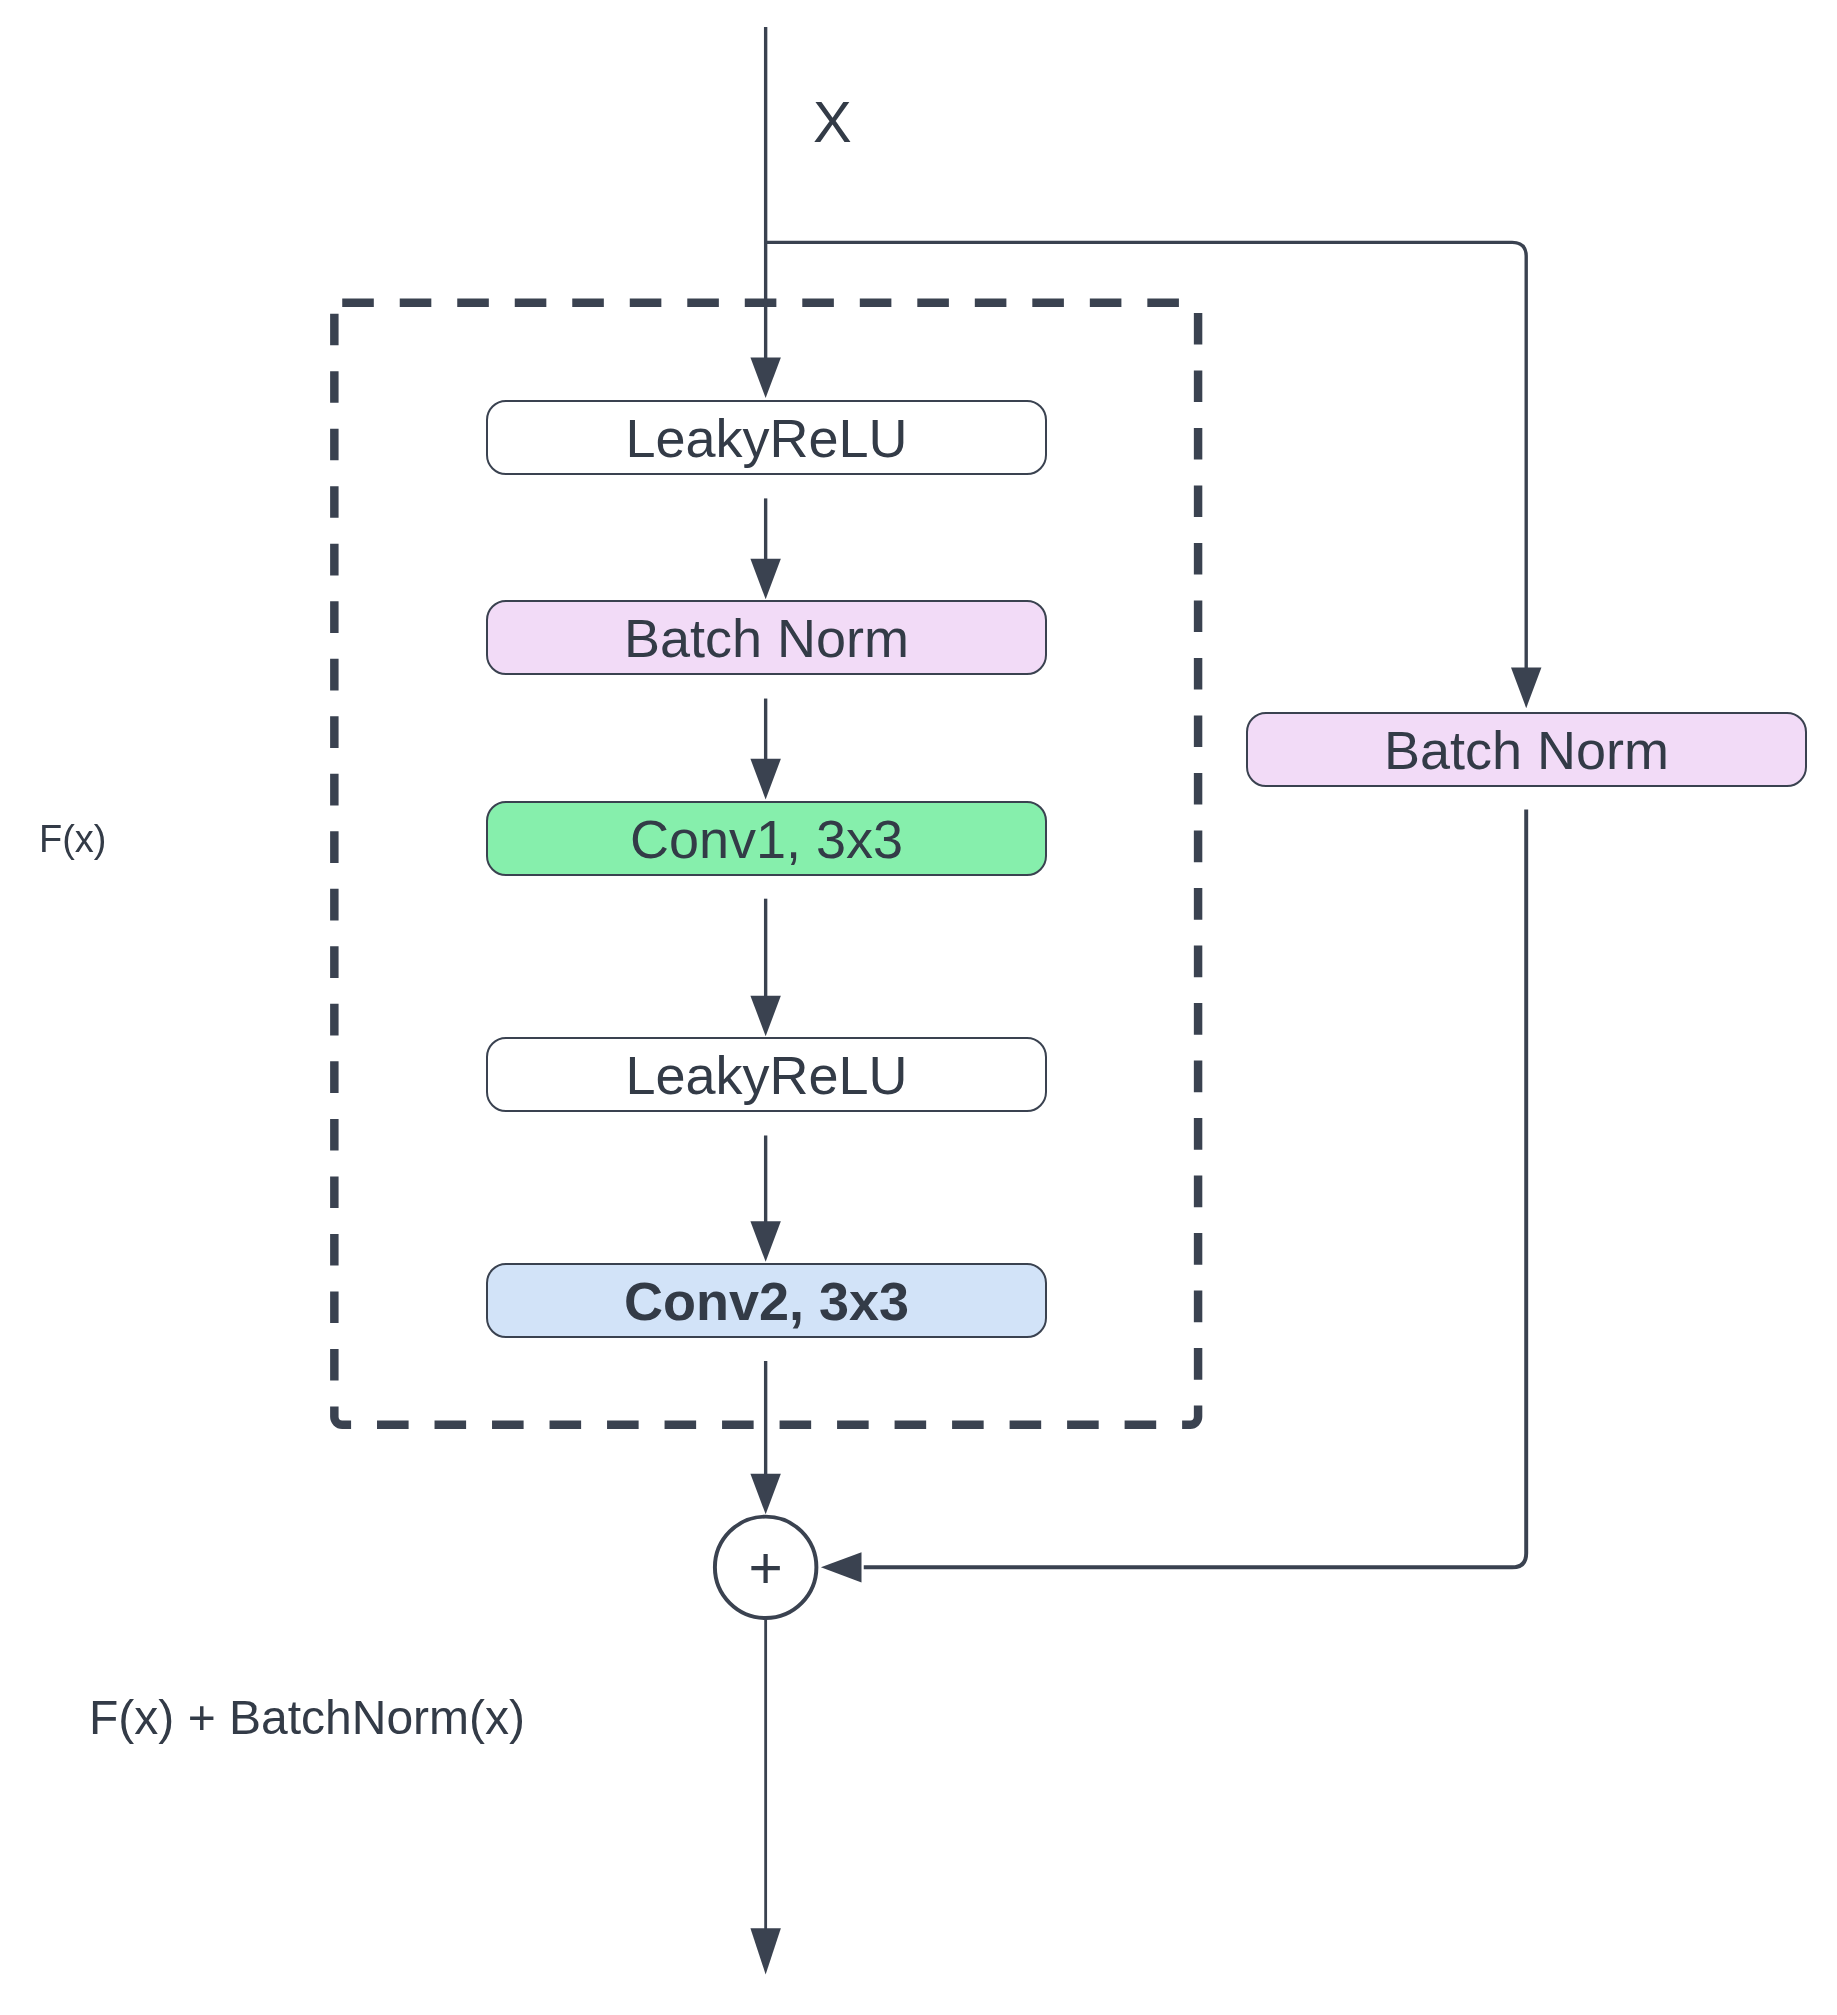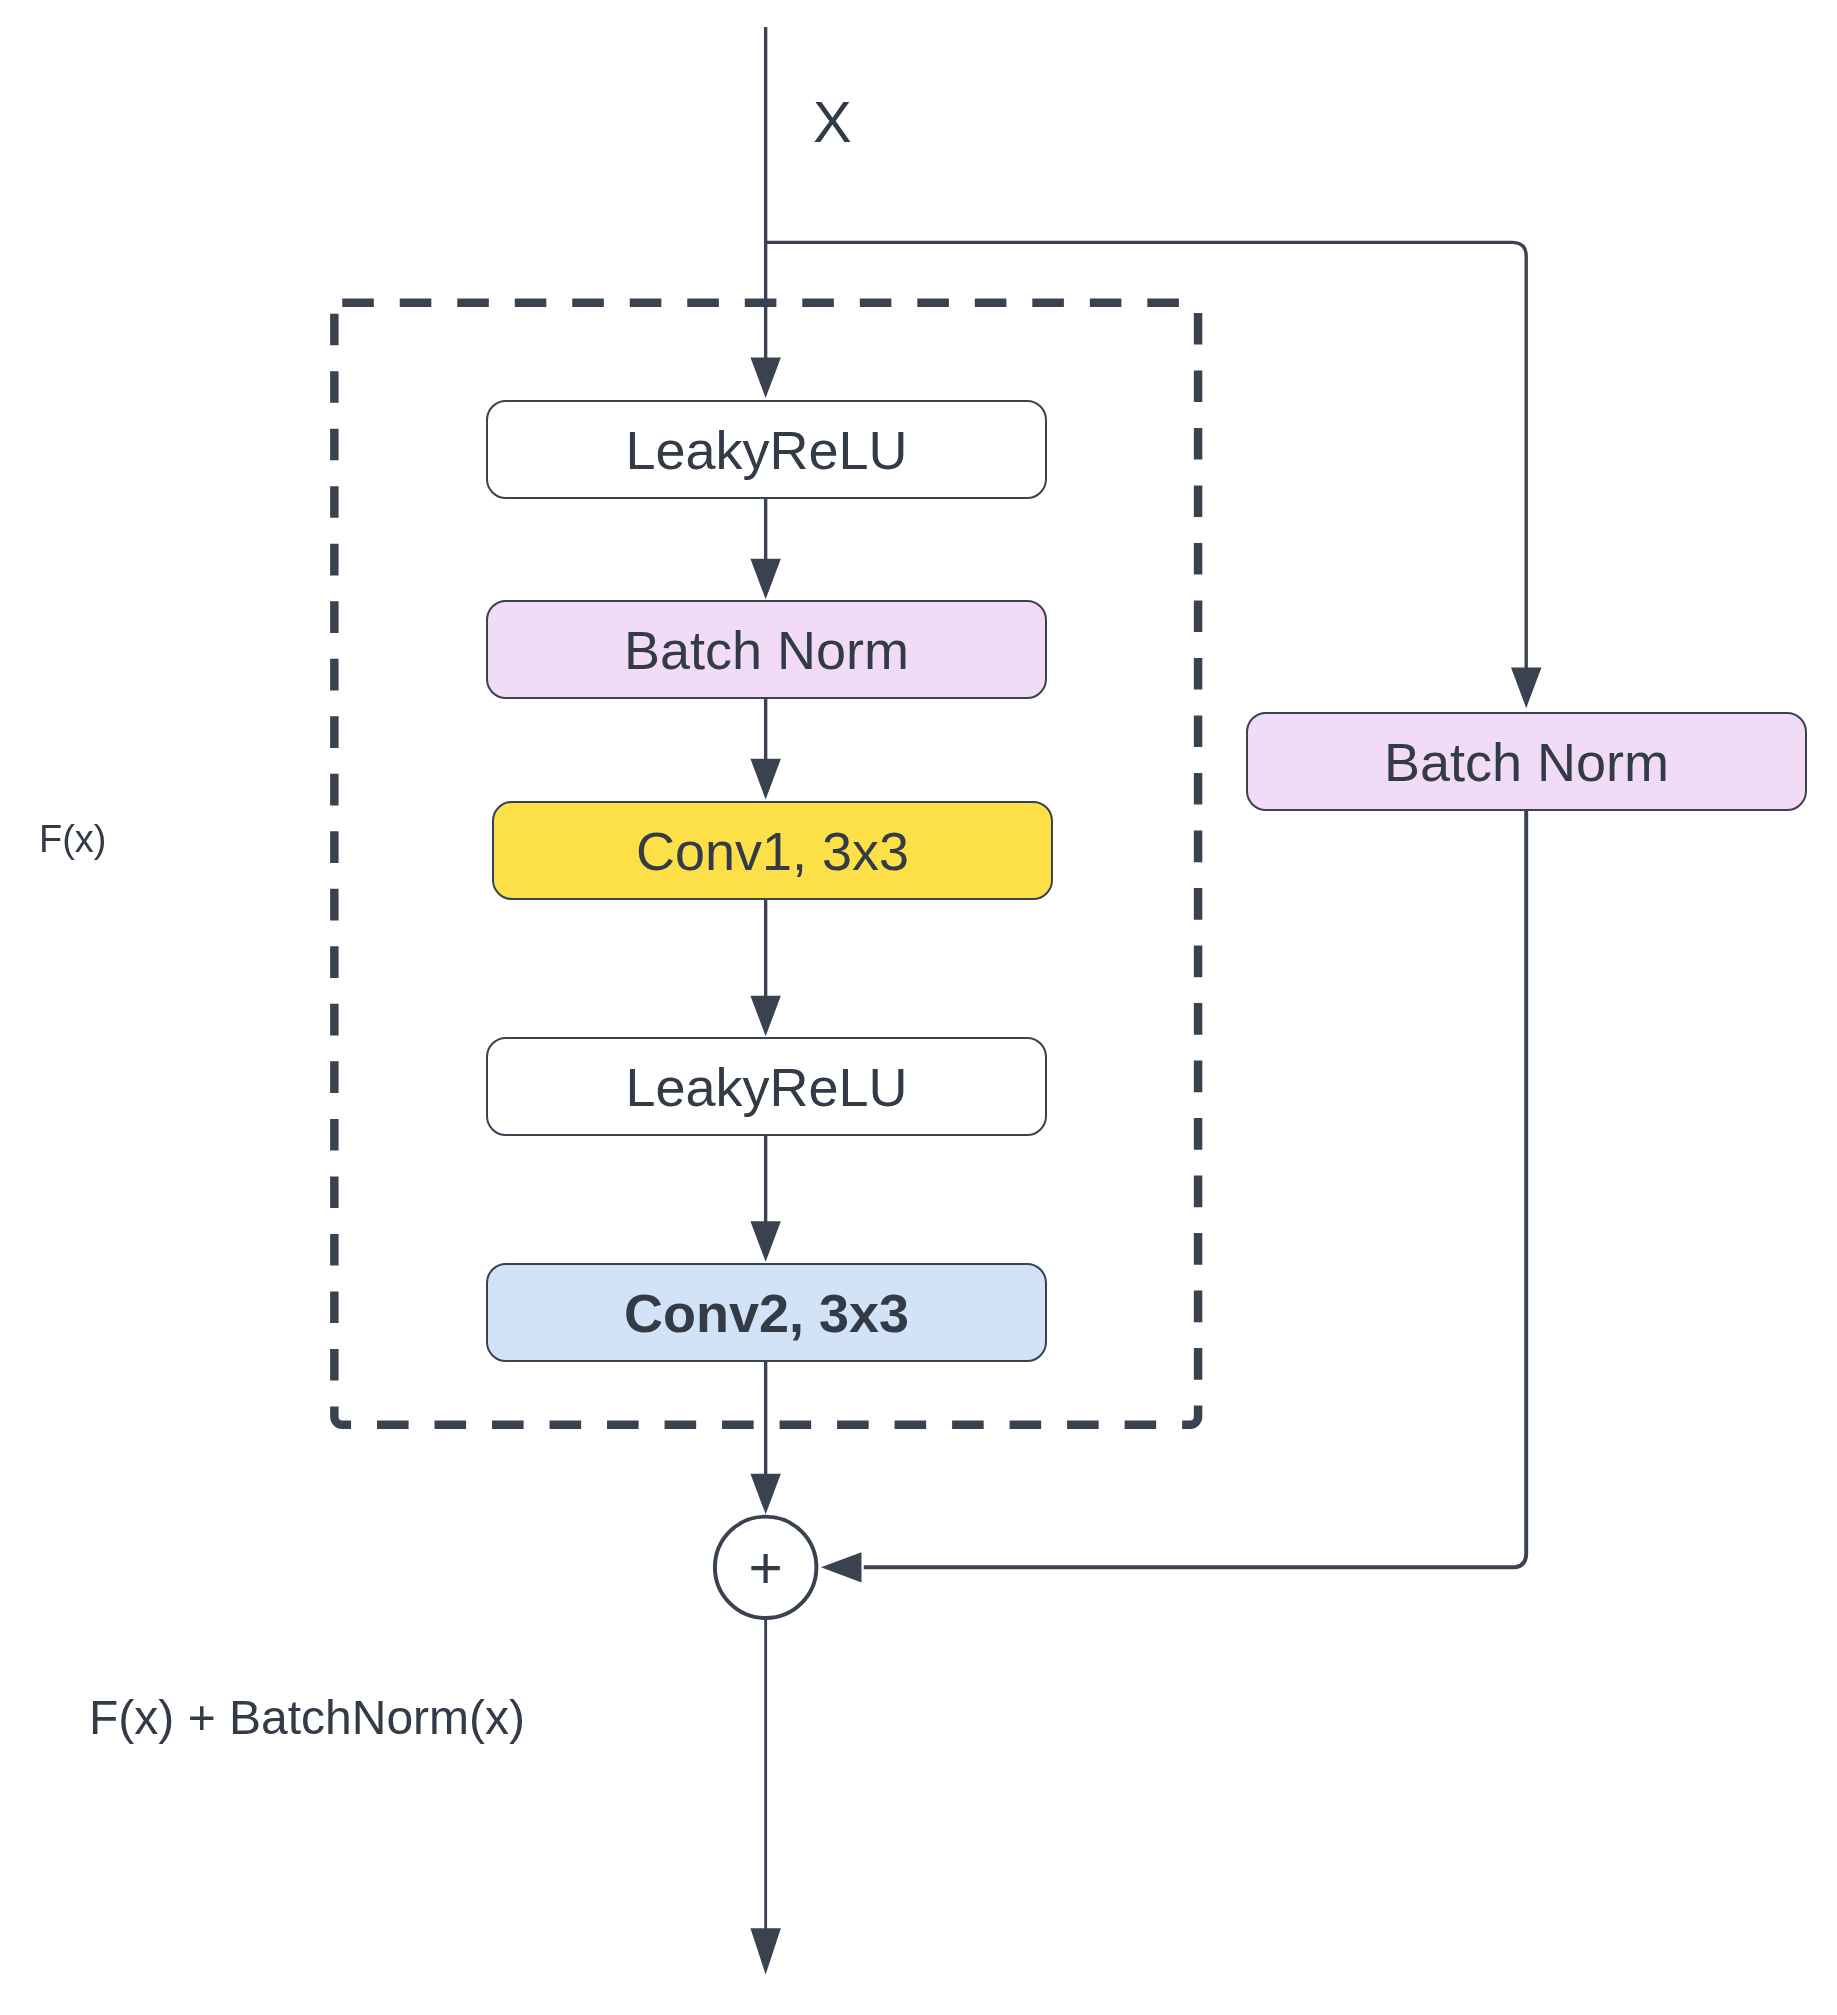--- a/index.html
+++ b/index.html
@@ -13,21 +13,21 @@
     height:2015px;
     background:#ffffff;
     font-family:"Liberation Sans","DejaVu Sans",sans-serif;
     overflow:hidden;
   }
   #wires{position:absolute;left:0;top:0;width:1838px;height:2015px;z-index:0;}
   .block{
     position:absolute;
     left:486px;
     width:561px;
-    height:99px;
+    height:75px;
     box-sizing:border-box;
     border:2.8px solid var(--stroke);
     border-radius:20px;
     background:#ffffff;
     display:flex;
     align-items:center;
     justify-content:center;
     font-size:54px;
     color:var(--text);
     z-index:2;
@@ -94,21 +94,21 @@
   <div id="lbl-x" class="floating-label">X</div>
 
   <div id="lbl-fx" class="floating-label">F(x)</div>
 
   <div id="lbl-out" class="floating-label">F(x) + BatchNorm(x)</div>
 
   <div id="blk-relu1" class="block" style="background-color: rgb(255, 255, 255);">LeakyReLU</div>
 
   <div id="blk-bn1" class="block" style="background-color: rgb(242, 219, 247);">Batch Norm</div>
 
-  <div id="blk-conv1" class="block" style="background-color: #fde047; margin-left: 6px;">Conv1, 3x3</div>
+  <div id="blk-conv1" class="block" style="background-color: #86efac;">Conv1, 3x3</div>
 
   <div id="blk-relu2" class="block" style="background-color: rgb(255, 255, 255);">LeakyReLU</div>
 
   <div id="blk-conv2" class="block" style="background-color: rgb(210, 227, 248); font-weight: bold;">Conv2, 3x3</div>
 
   <div id="blk-bn-skip" class="block" style="background-color: rgb(242, 219, 247);">Batch Norm</div>
 
 </div>
 
 

